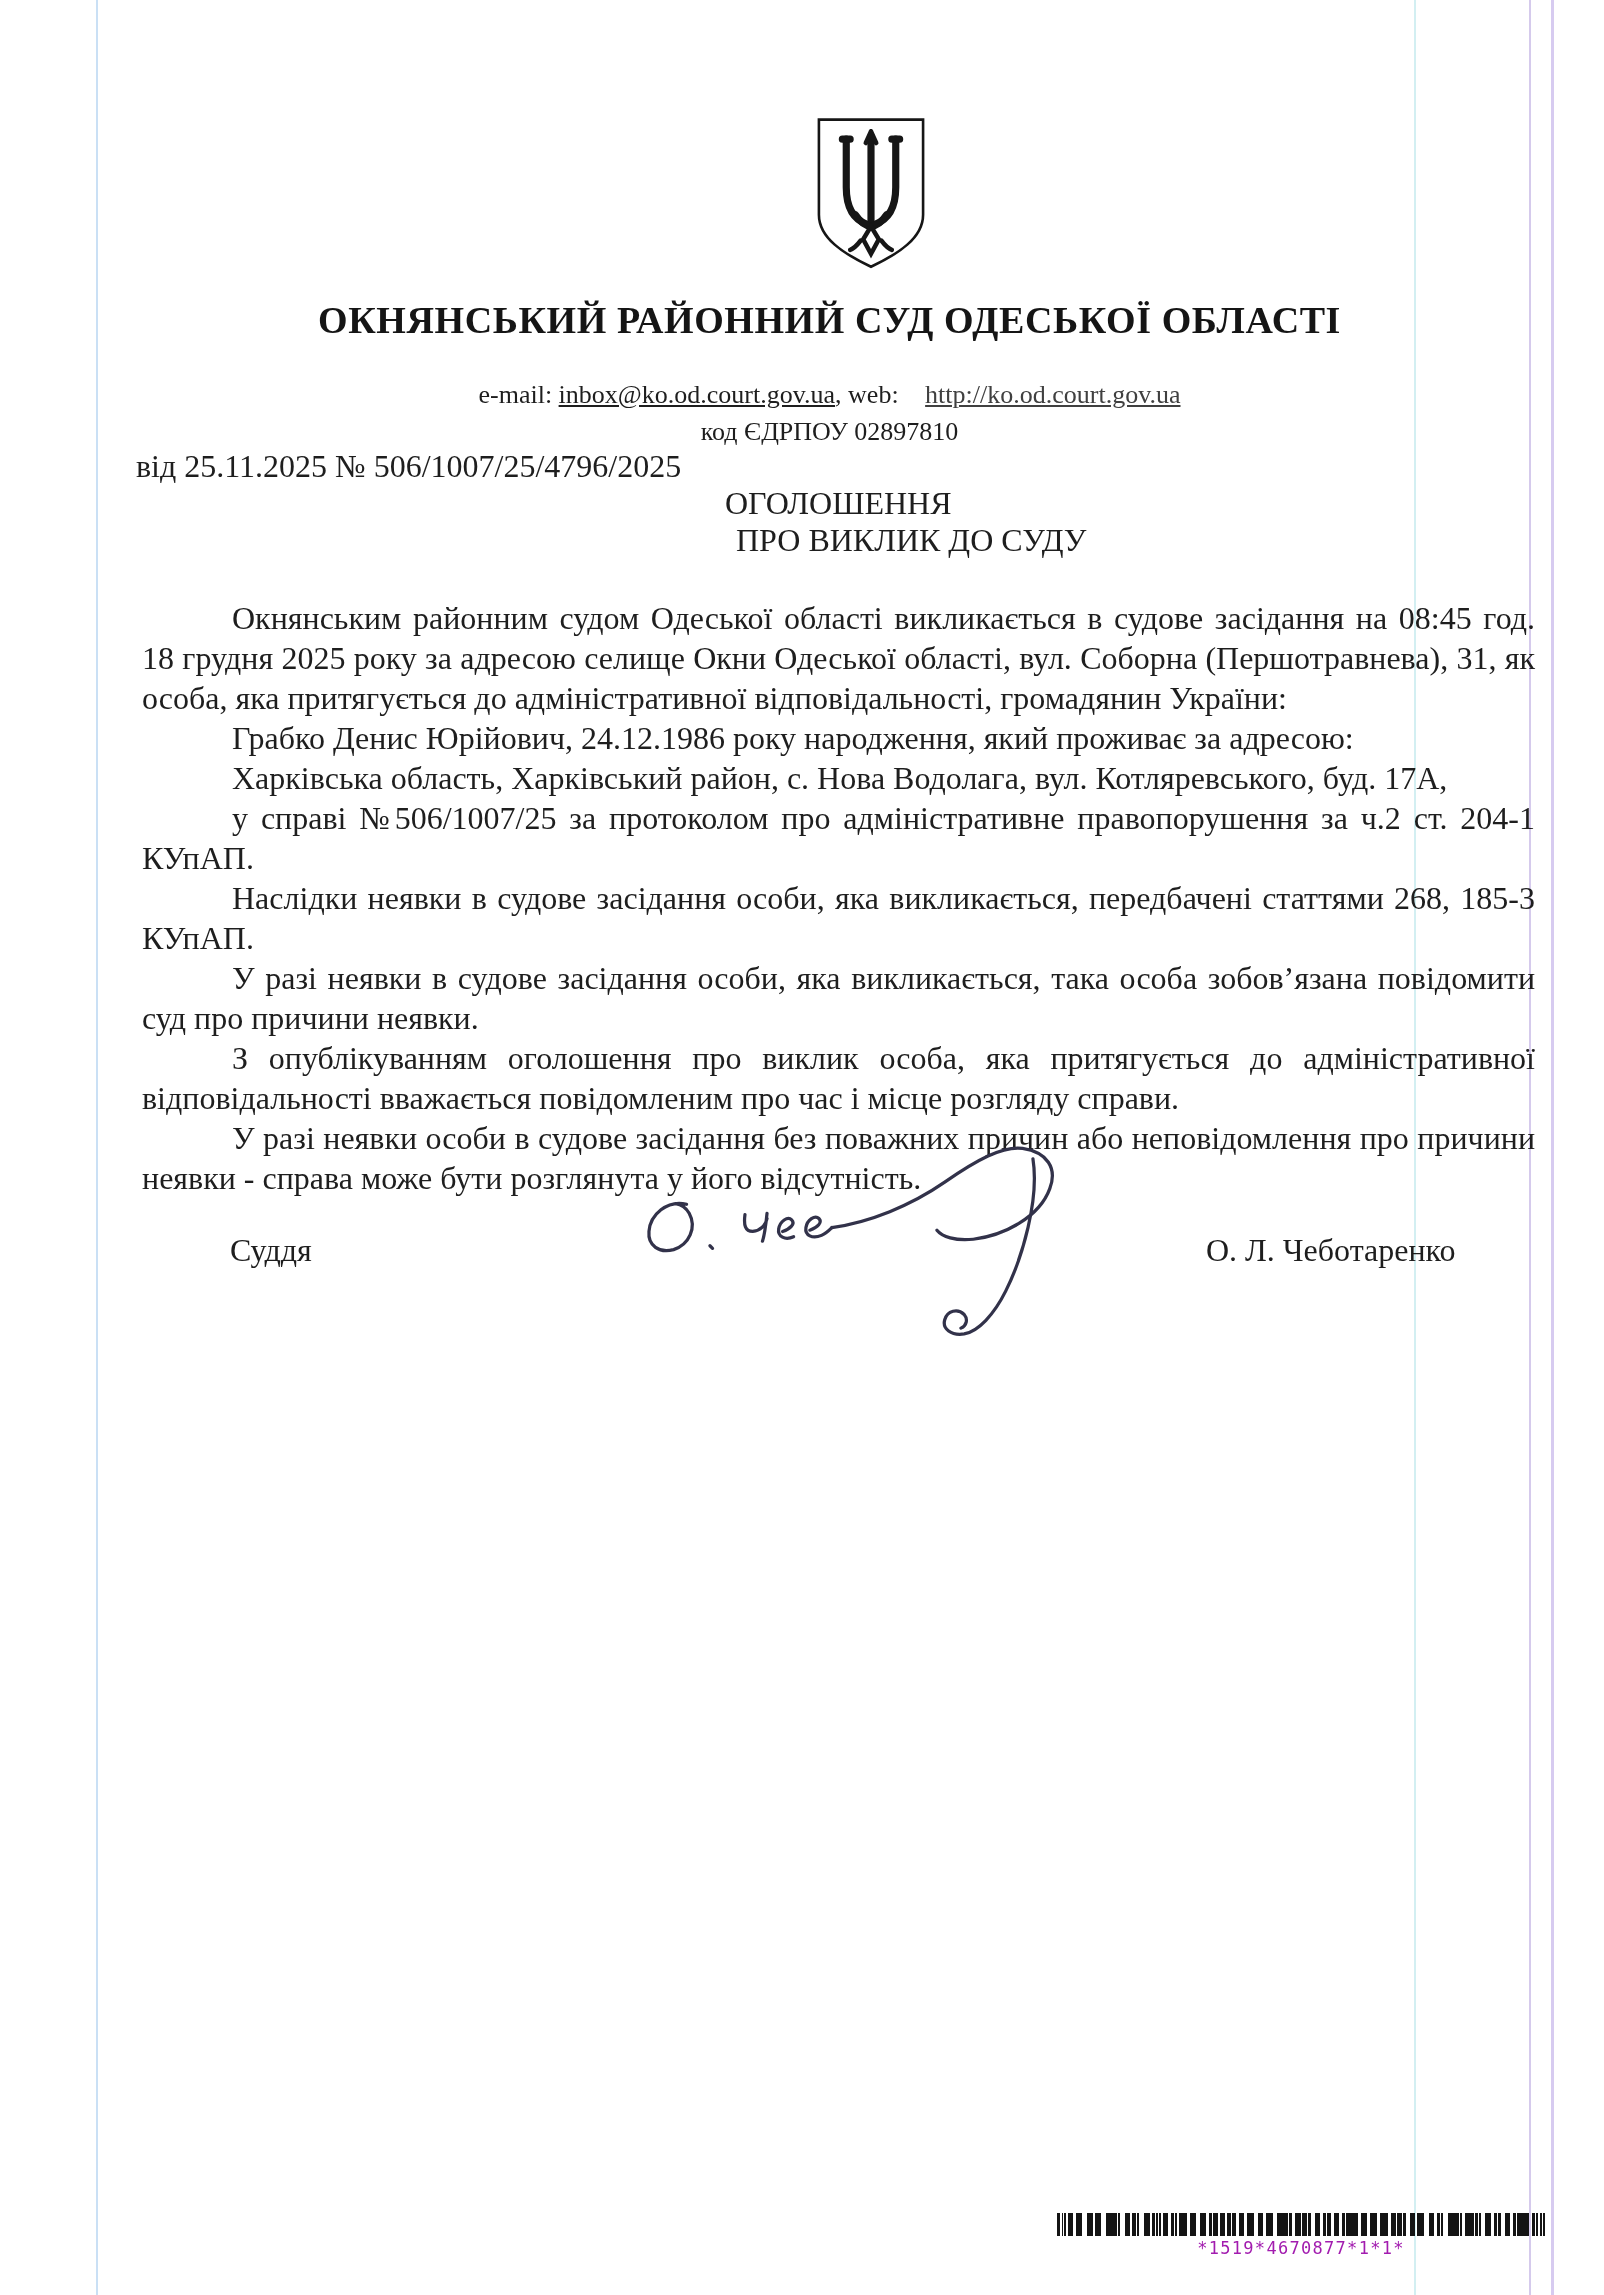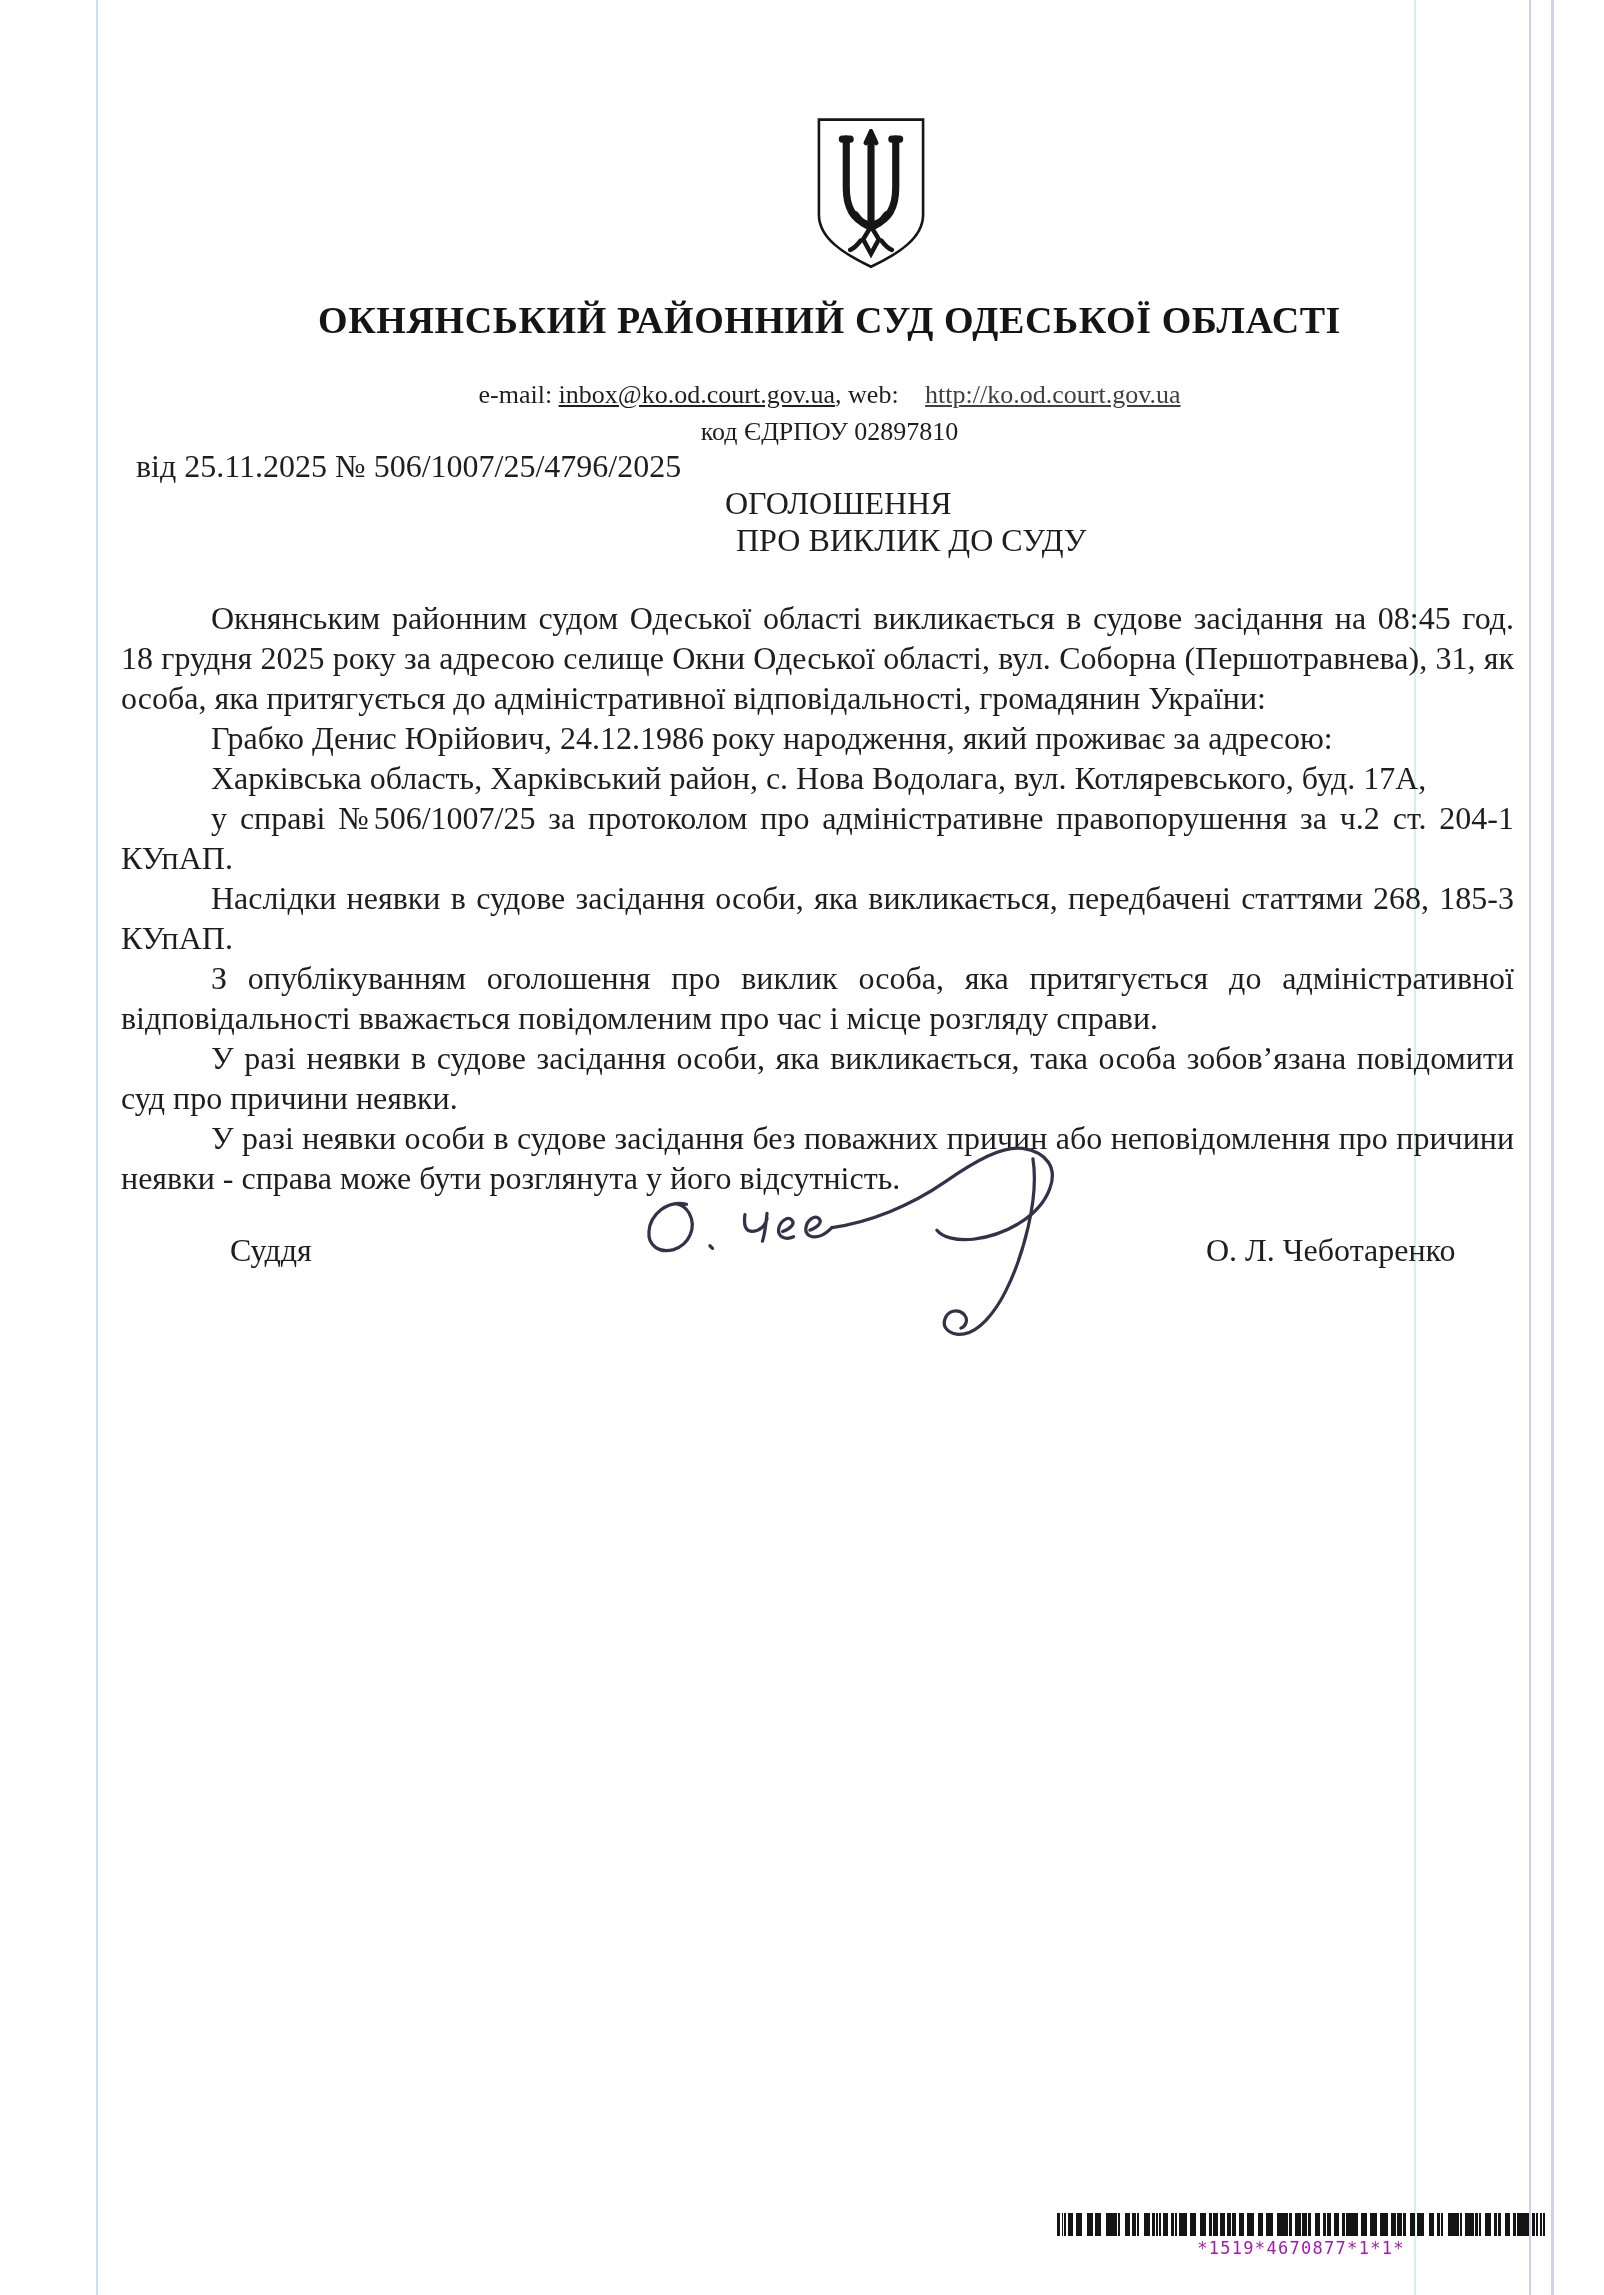--- a/index.html
+++ b/index.html
@@ -24,21 +24,21 @@
   .edrpou-line { top:417px; font-size:26px; }
   .ul { text-decoration:underline; }
   .weblink { color:#404040; text-decoration:underline;margin-left:20px; }
 
   .ref-line { position:absolute; left:136px; top:448px; font-size:32px; }
 
   .doc-title-1 { position:absolute; left:725px; top:487px; font-size:32px; line-height:1; }
   .doc-title-2 { position:absolute; left:736px; top:524px; font-size:32px; line-height:1; }
 
   .body-text {
-    position:absolute; left:121px; top:598px; width:1393px;
+    position:absolute; left:142px; top:598px; width:1393px;
     font-size:32px; line-height:40px; text-align:justify; hyphens:none;
   }
   .body-text p { text-indent:90px; margin:0; }
 
   .judge-label { position:absolute; left:230px;  top:1232px; font-size:32px; }
   .judge-name  { position:absolute; left:1206px; top:1232px; font-size:32px; }
 
   .signature-svg { position:absolute; left:623px; top:1129px; }
 
   .barcode {
@@ -91,22 +91,22 @@
 
   <div class="doc-title-1">ОГОЛОШЕННЯ</div>
   <div class="doc-title-2">ПРО ВИКЛИК ДО СУДУ</div>
 
   <div class="body-text">
     <p>Окнянським районним судом Одеської області викликається в судове засідання на 08:45 год. 18 грудня 2025 року за адресою селище Окни Одеської області, вул. Соборна (Першотравнева), 31, як особа, яка притягується до адміністративної відповідальності, громадянин України:</p>
     <p>Грабко Денис Юрійович, 24.12.1986 року народження, який проживає за адресою:</p>
     <p>Харківська область, Харківський район, с. Нова Водолага, вул. Котляревського, буд. 17А,</p>
     <p>у справі №506/1007/25 за протоколом про адміністративне правопорушення за ч.2 ст. 204-1 КУпАП.</p>
     <p>Наслідки неявки в судове засідання особи, яка викликається, передбачені статтями 268, 185-3 КУпАП.</p>
+    <p>У разі неявки в судове засідання особи, яка викликається, така особа зобов’язана повідомити суд про причини неявки.</p>
     <p>З опублікуванням оголошення про виклик особа, яка притягується до адміністративної відповідальності вважається повідомленим про час і місце розгляду справи.</p>
-    <p>У разі неявки в судове засідання особи, яка викликається, така особа зобов’язана повідомити суд про причини неявки.</p>
     <p>У разі неявки особи в судове засідання без поважних причин або неповідомлення про причини неявки - справа може бути розглянута у його  відсутність.</p>
   </div>
 
   <div class="judge-label">Суддя</div>
   <div class="judge-name">О. Л. Чеботаренко</div>
 
   <svg class="signature-svg" width="480" height="227" viewBox="960 1740 740 350">
     <g fill="none" stroke="#32324a" stroke-width="5" stroke-linecap="round" stroke-linejoin="round">
       <path d="M1058,1856 C1028,1849 1002,1872 1000,1898 C998,1920 1016,1932 1038,1926 C1062,1918 1074,1892 1062,1870 C1057,1861 1049,1856 1041,1855"></path>
       <path d="M1094,1920 l4,4"></path>

